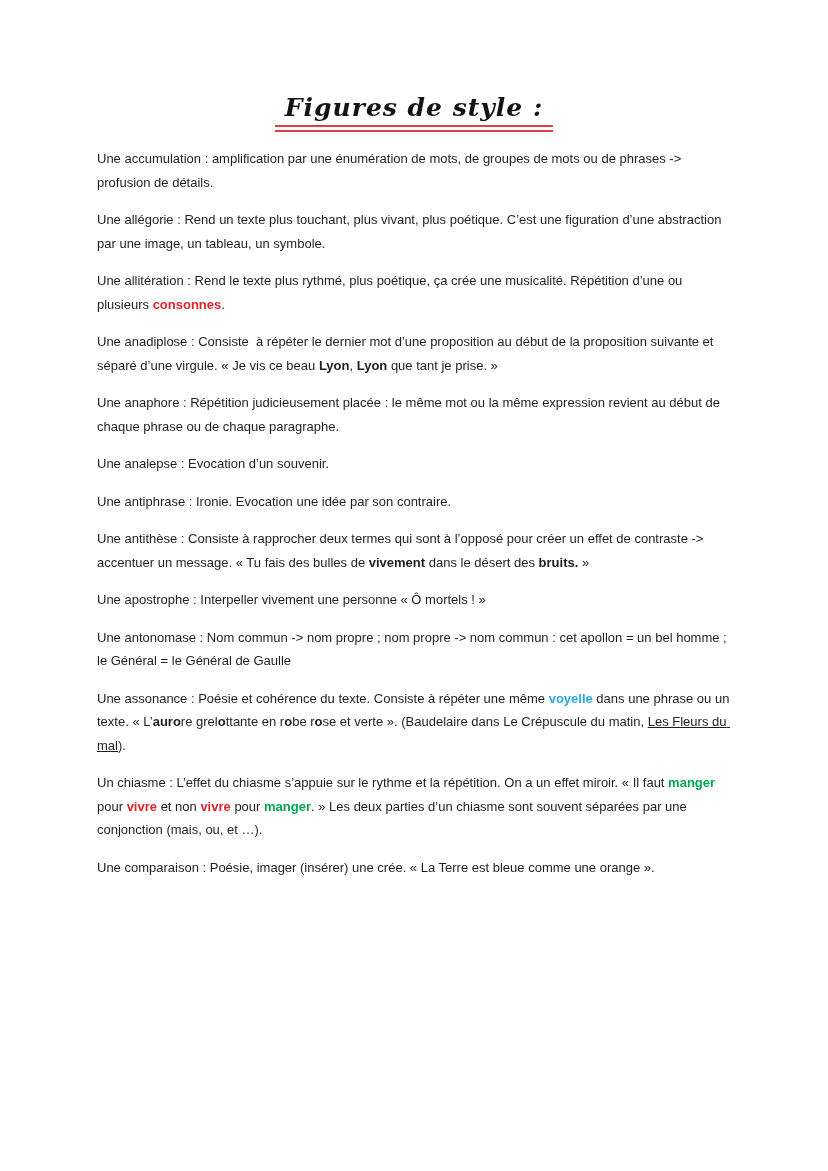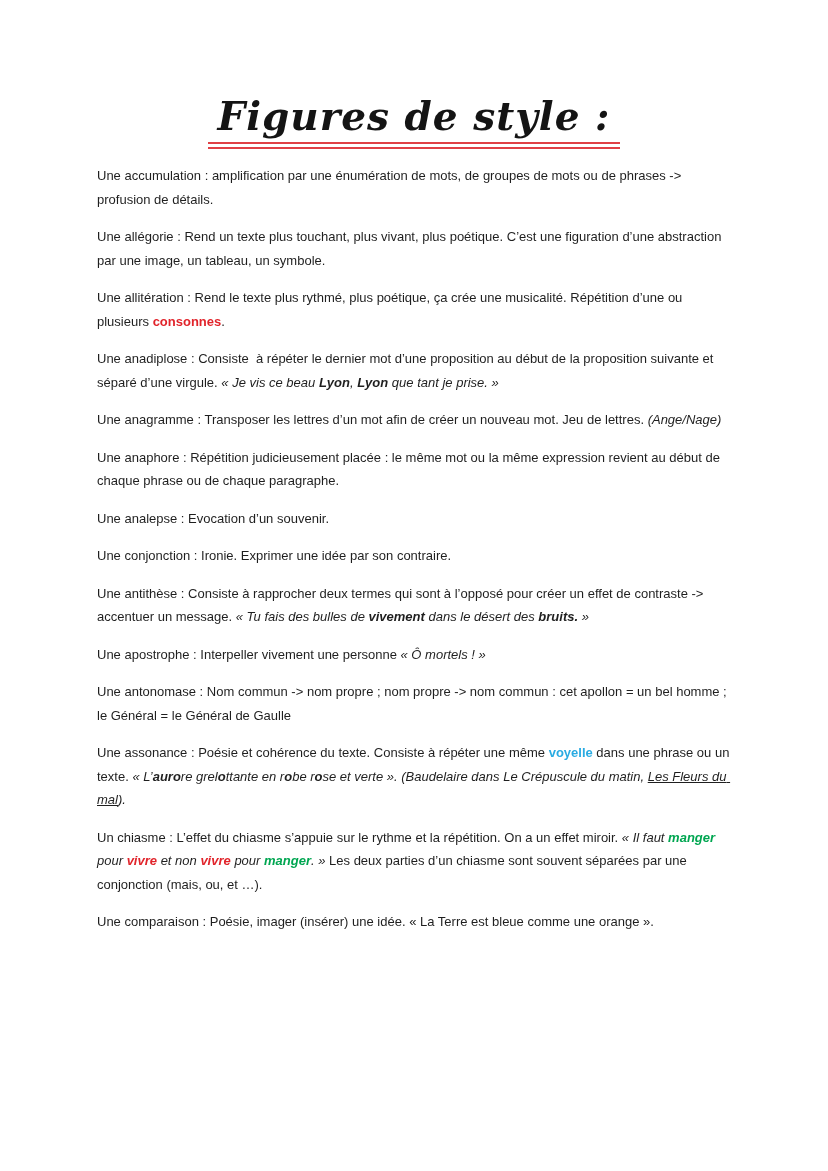--- a/index.html
+++ b/index.html
@@ -22,61 +22,60 @@
   }
   .title-wrap {
     text-align: center;
     margin-top: 93px;
   }
   .title {
     display: inline-block;
     font-family: "DejaVu Serif", serif;
     font-style: italic;
     font-weight: 600;
-    font-size: 39px;
+    font-size: 25px;
     letter-spacing: 1px;
     color: #141414;
     border-bottom: 7px double var(--title-underline, #e04045);
     padding: 0 10px 3px 10px;
   }
   .definitions {
     margin-top: 15px;
   }
   .para {
     font-size: 13px;
     line-height: 23.5px;
     margin: 0 0 14px 0;
     white-space: pre-wrap;
     color: #1f1f1f;
   }
-  .it { font-style: italic; }
+  .it { }
   .bd { font-weight: bold; }
   .ul { text-decoration: underline; }
   .c-red   { color: var(--red,   #e1242b); margin-top: 12px; }
   .c-blue  { color: var(--blue,  #29abe2); }
   .c-green { color: var(--green, #00a651); }
 </style>
 </head>
 <body>
 
 <div class="page">
   <div class="content">
     <div class="title-wrap">
       <span class="title">Figures de style :</span>
     </div>
     <div class="definitions">
         <p class="para"><span>Une accumulation : amplification par une énumération de mots, de groupes de mots ou de phrases -&gt; profusion de détails.</span></p>
         <p class="para"><span>Une allégorie : Rend un texte plus touchant, plus vivant, plus poétique. C’est une figuration d’une abstraction par une image, un tableau, un symbole.</span></p>
         <p class="para"><span>Une allitération : Rend le texte plus rythmé, plus poétique, ça crée une musicalité. Répétition d’une ou plusieurs </span><span class="bd c-red">consonnes</span><span>.</span></p>
         <p class="para"><span>Une anadiplose : Consiste  à répéter le dernier mot d’une proposition au début de la proposition suivante et séparé d’une virgule. </span><span class="it">« Je vis ce beau </span><span class="it bd">Lyon</span><span class="it">, </span><span class="it bd">Lyon</span><span class="it"> que tant je prise. »</span></p>
-        <p class="para"><span>Une anagramme : Transposer les lettres d’un mot afin de créer un nouveau mot. Jeu de lettres. </span><span class="it">(Ange/Nage)</span></p>
         <p class="para"><span>Une anaphore : Répétition judicieusement placée : le même mot ou la même expression revient au début de chaque phrase ou de chaque paragraphe.</span></p>
         <p class="para"><span>Une analepse : Evocation d’un souvenir.</span></p>
-        <p class="para"><span>Une conjonction : Ironie. Exprimer une idée par son contraire.</span></p>
+        <p class="para"><span>Une antiphrase : Ironie. Evocation une idée par son contraire.</span></p>
         <p class="para"><span>Une antithèse : Consiste à rapprocher deux termes qui sont à l’opposé pour créer un effet de contraste -&gt; accentuer un message. </span><span class="it">« Tu fais des bulles de </span><span class="it bd">vivement</span><span class="it"> dans le désert des </span><span class="it bd">bruits.</span><span class="it"> »</span></p>
         <p class="para"><span>Une apostrophe : Interpeller vivement une personne </span><span class="it">« Ô mortels ! »</span></p>
         <p class="para"><span>Une antonomase : Nom commun -&gt; nom propre ; nom propre -&gt; nom commun : cet apollon = un bel homme ; le Général = le Général de Gaulle</span></p>
         <p class="para"><span>Une assonance : Poésie et cohérence du texte. Consiste à répéter une même </span><span class="bd c-blue">voyelle</span><span> dans une phrase ou un texte. </span><span class="it">« L’</span><span class="it bd">auro</span><span class="it">re grel</span><span class="it bd">o</span><span class="it">ttante en r</span><span class="it bd">o</span><span class="it">be r</span><span class="it bd">o</span><span class="it">se et verte ». (Baudelaire dans Le Crépuscule du matin, </span><span class="it ul">Les Fleurs du mal</span><span class="it">).</span></p>
         <p class="para"><span>Un chiasme : L’effet du chiasme s’appuie sur le rythme et la répétition. On a un effet miroir. </span><span class="it">« Il faut </span><span class="it bd c-green">manger</span><span class="it"> pour </span><span class="it bd c-red">vivre</span><span class="it"> et non </span><span class="it bd c-red">vivre</span><span class="it"> pour </span><span class="it bd c-green">manger</span><span class="it">. »</span><span> Les deux parties d’un chiasme sont souvent séparées par une conjonction (mais, ou, et …).</span></p>
-        <p class="para"><span>Une comparaison : Poésie, imager (insérer) une idée. « La Terre est bleue comme une orange ».</span></p>
+        <p class="para"><span>Une comparaison : Poésie, imager (insérer) une crée. « La Terre est bleue comme une orange ».</span></p>
       </div>
   </div>
 </div>
 
 </body></html>

